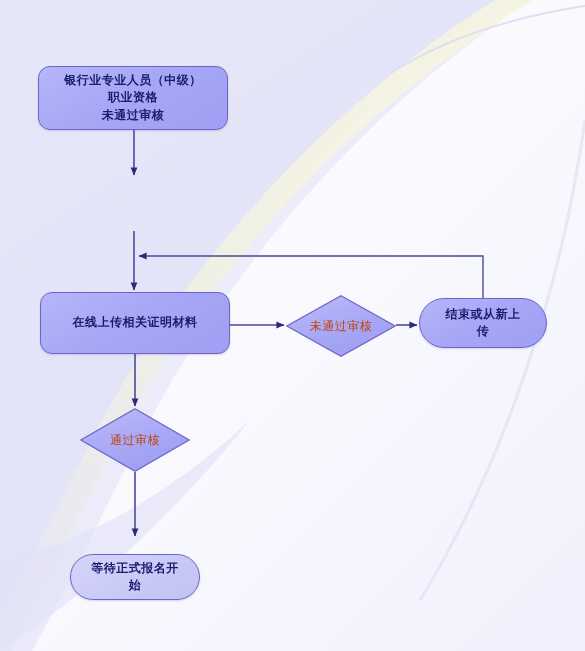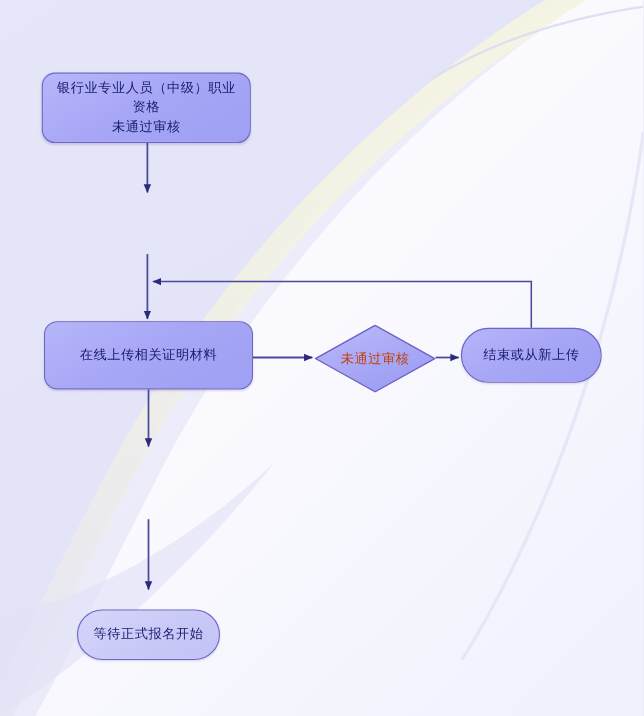--- a/index.html
+++ b/index.html
@@ -29,21 +29,21 @@
     border:1px solid #6f63c4;
     background:linear-gradient(150deg,#b6b6fa 0%,#a7a7f6 45%,#9f9ff4 100%);
     box-shadow:0 1px 2px rgba(60,50,140,.18);
   }
   .node.rounded{border-radius:12px;}
   .node.pill{border-radius:999px;text-align:center;}
   .node.light{
     background:linear-gradient(150deg,#d6d6fa 0%,#c9c9f7 55%,#c2c2f6 100%);
     margin-top:16px;
   }
-  .node .txt{display:block;padding:0 8px;}
+  .node .txt{display:block;padding:0 20px;font-weight:bold;}
 
   
   .diamond{position:absolute;}
   .diamond .dshape{position:absolute;left:0;top:0;width:100%;height:100%;}
   .diamond .dlabel{
     position:absolute;left:0;top:0;width:100%;height:100%;
     display:flex;align-items:center;justify-content:center;
     color:#c2410c;font-size:12px;letter-spacing:.5px;
     pointer-events:none;
   }
@@ -147,19 +147,32 @@
         </defs>
         <polygon points="55,0.8 109.2,31 55,61.2 0.8,31" fill="url(#dg1)" stroke="#6f63c4" stroke-width="1.2"></polygon>
       </svg>
       <div class="dlabel">未通过审核</div>
     </div>
 
     <div class="node pill" style="left:419px;top:298px;width:128px;height:50px;">
       <span class="txt">结束或从新上传</span>
     </div>
 
+    <div class="diamond" style="left:80px;top:408px;width:110px;height:64px;">
+      <svg class="dshape" viewBox="0 0 110 64" preserveAspectRatio="none">
+        <defs>
+          <linearGradient id="dg2" x1="0" y1="0" x2="0.6" y2="1">
+            <stop offset="0%" stop-color="#bcbcfb"></stop>
+            <stop offset="60%" stop-color="#a8a8f6"></stop>
+            <stop offset="100%" stop-color="#9e9ef4"></stop>
+          </linearGradient>
+        </defs>
+        <polygon points="55,0.8 109.2,32 55,63.2 0.8,32" fill="url(#dg2)" stroke="#6f63c4" stroke-width="1.2"></polygon>
+      </svg>
+      <div class="dlabel">通过审核</div>
+    </div>
 
     <div class="node pill light" style="left:70px;top:538px;width:130px;height:46px;">
       <span class="txt">等待正式报名开始</span>
     </div>
 
   </div>
 </div>
 
 </body></html>

